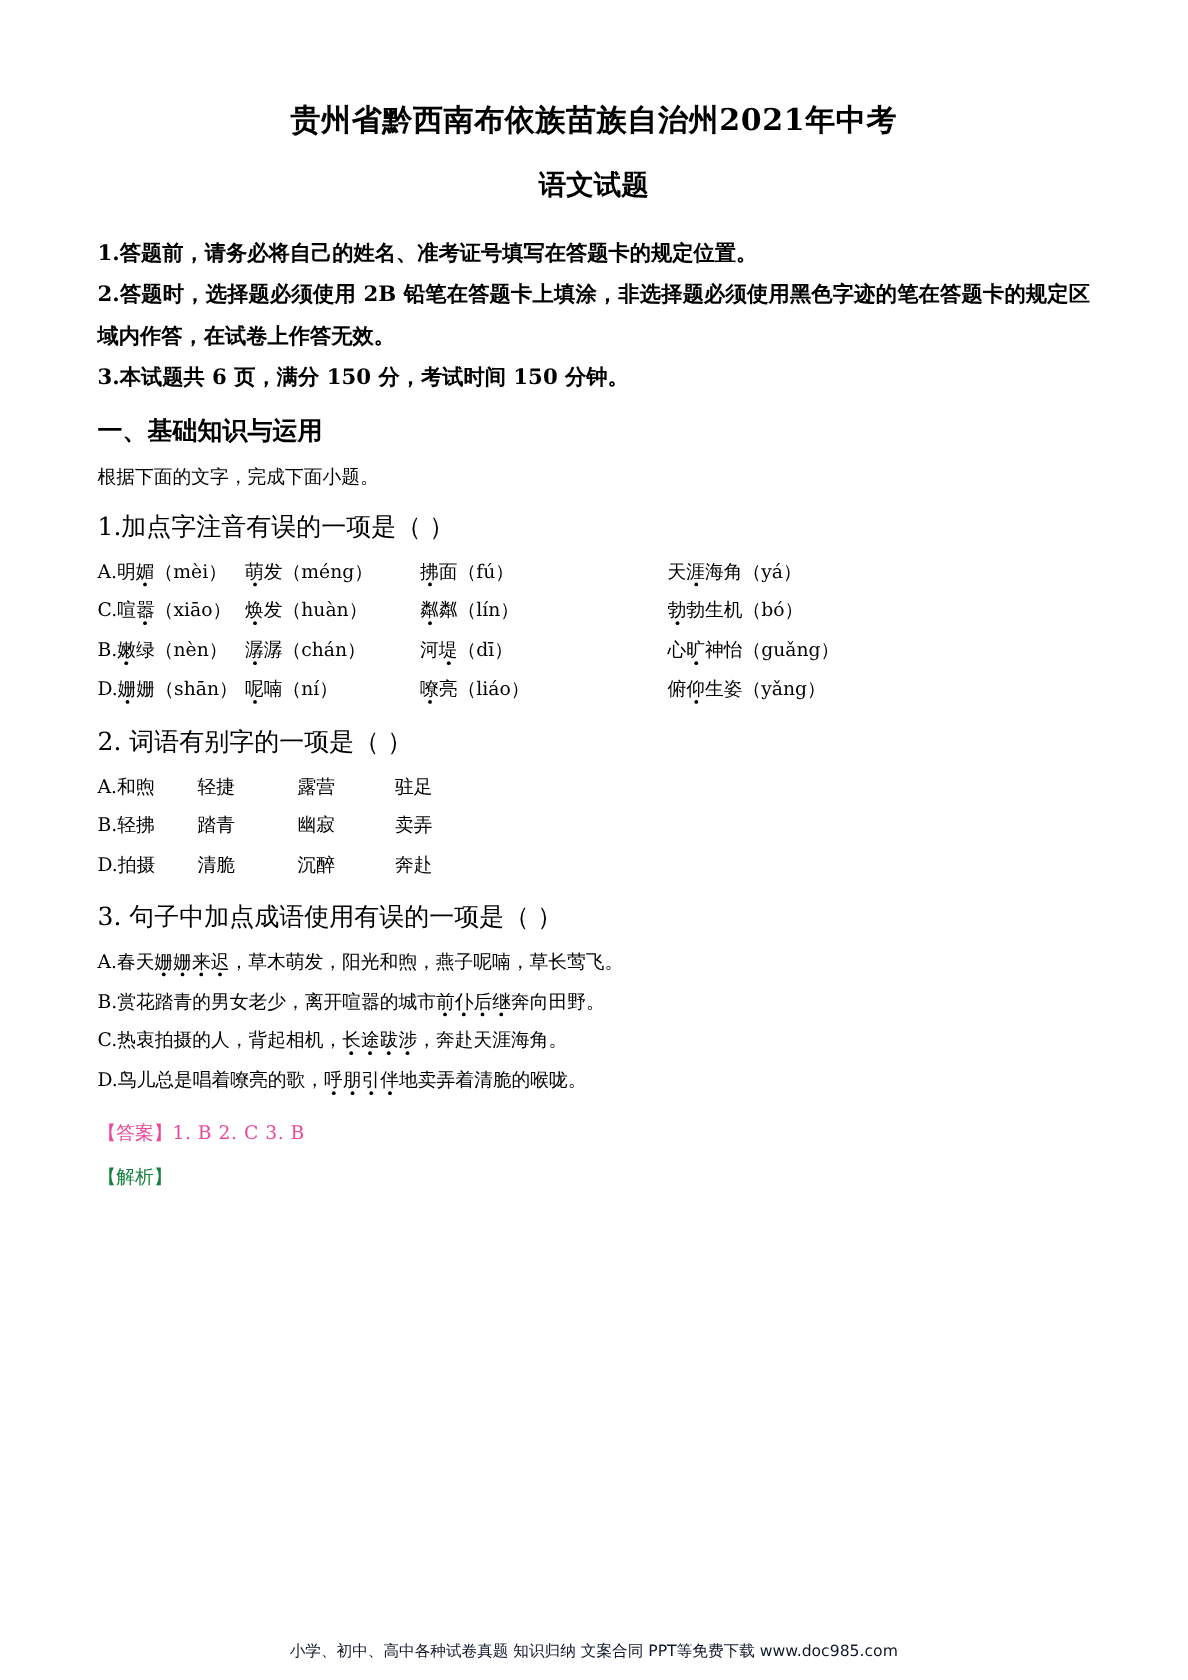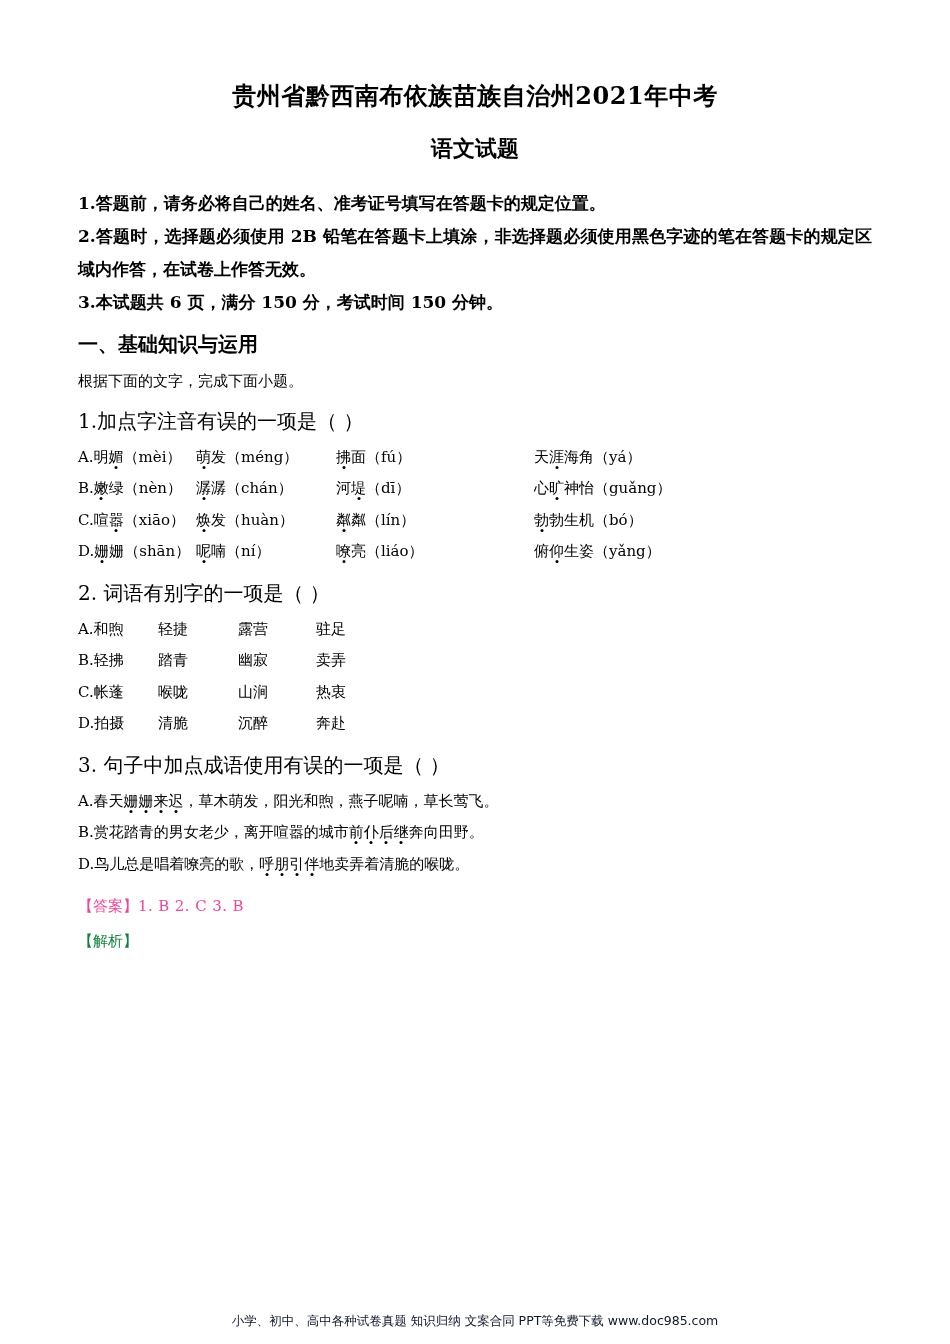--- a/index.html
+++ b/index.html
@@ -150,59 +150,59 @@
   <p class="lead">根据下面的文字，完成下面小题。</p>
 
   <p class="q-stem">
     <span>1.</span><span>加点字注音有误的一项是（      ）</span>
   </p>
   <div>
     <p class="opt-row cols4">
       <span class="c1"><span>A.</span>明<span class="dot">媚</span><span>（mèi）</span></span><span class="c2"><span class="dot">萌</span>发<span>（méng）</span></span><span class="c3"><span class="dot">拂</span>面<span>（fú）</span></span><span class="c4 pad-left">天<span class="dot">涯</span>海角<span>（yá）</span></span>
     </p>
     <p class="opt-row cols4">
+      <span class="c1"><span>C.</span>喧<span class="dot">嚣</span><span>（xiāo）</span></span><span class="c2"><span class="dot">焕</span>发<span>（huàn）</span></span><span class="c3"><span class="dot">粼</span>粼<span>（lín）</span></span><span class="c4 pad-left"><span class="dot">勃</span>勃生机<span>（bó）</span></span>
+    </p>
+    <p class="opt-row cols4">
       <span class="c1"><span>B.</span><span class="dot">嫩</span>绿<span>（nèn）</span></span><span class="c2"><span class="dot">潺</span>潺<span>（chán）</span></span><span class="c3">河<span class="dot">堤</span><span>（dī）</span></span><span class="c4 pad-left">心<span class="dot">旷</span>神怡<span>（guǎng）</span></span>
-    </p>
-    <p class="opt-row cols4">
-      <span class="c1"><span>C.</span>喧<span class="dot">嚣</span><span>（xiāo）</span></span><span class="c2"><span class="dot">焕</span>发<span>（huàn）</span></span><span class="c3"><span class="dot">粼</span>粼<span>（lín）</span></span><span class="c4 pad-left"><span class="dot">勃</span>勃生机<span>（bó）</span></span>
     </p>
     <p class="opt-row cols4">
       <span class="c1"><span>D.</span><span class="dot">姗</span>姗<span>（shān）</span></span><span class="c2"><span class="dot">呢</span>喃<span>（ní）</span></span><span class="c3"><span class="dot">嘹</span>亮<span>（liáo）</span></span><span class="c4 pad-left">俯<span class="dot">仰</span>生姿<span>（yǎng）</span></span>
     </p>
   </div>
 
   <p class="q-stem">
     <span>2.</span> <span>词语有别字的一项是（      ）</span>
   </p>
   <div>
     <p class="opt-row cols4b">
       <span class="d1"><span>A.</span><span>和煦</span></span><span class="d2">轻捷</span><span class="d3">露营</span><span class="d4">驻足</span>
     </p>
     <p class="opt-row cols4b">
       <span class="d1"><span>B.</span><span>轻拂</span></span><span class="d2">踏青</span><span class="d3">幽寂</span><span class="d4">卖弄</span>
     </p>
     <p class="opt-row cols4b">
-      <span class="d1"><span>C.</span><span>帐蓬</span></span><span class="d2">喉咙</span><span class="d3">山涧</span><span class="d4">热衷</span>
-    </p>
-    <p class="opt-row cols4b">
       <span class="d1"><span>D.</span><span>拍摄</span></span><span class="d2">清脆</span><span class="d3">沉醉</span><span class="d4">奔赴</span>
     </p>
   </div>
 
   <p class="q-stem">
     <span>3.</span> <span>句子中加点成语使用有误的一项是（      ）</span>
   </p>
   <div>
     <p class="opt-row">
       <span>A.</span>春天<span class="dot">姗</span><span class="dot">姗</span><span class="dot">来</span><span class="dot">迟</span>，草木萌发，阳光和煦，燕子呢喃，草长莺飞。
     </p>
     <p class="opt-row">
       <span>B.</span>赏花踏青的男女老少，离开喧嚣的城市<span class="dot">前</span><span class="dot">仆</span><span class="dot">后</span><span class="dot">继</span>奔向田野。
     </p>
     <p class="opt-row">
+      <span>C.</span>热衷拍摄的人，背起相机，<span class="dot">长</span><span class="dot">途</span><span class="dot">跋</span><span class="dot">涉</span>，奔赴天涯海角。
+    </p>
+    <p class="opt-row">
       <span>D.</span>鸟儿总是唱着嘹亮的歌，<span class="dot">呼</span><span class="dot">朋</span><span class="dot">引</span><span class="dot">伴</span>地卖弄着清脆的喉咙。
     </p>
   </div>
 
   <p class="answer">
     <span class="tag">【答案】</span><span class="vals">1. B   2. C   3. B</span>
   </p>
   <p class="analysis">
     <span class="tag">【解析】</span>
   </p>

